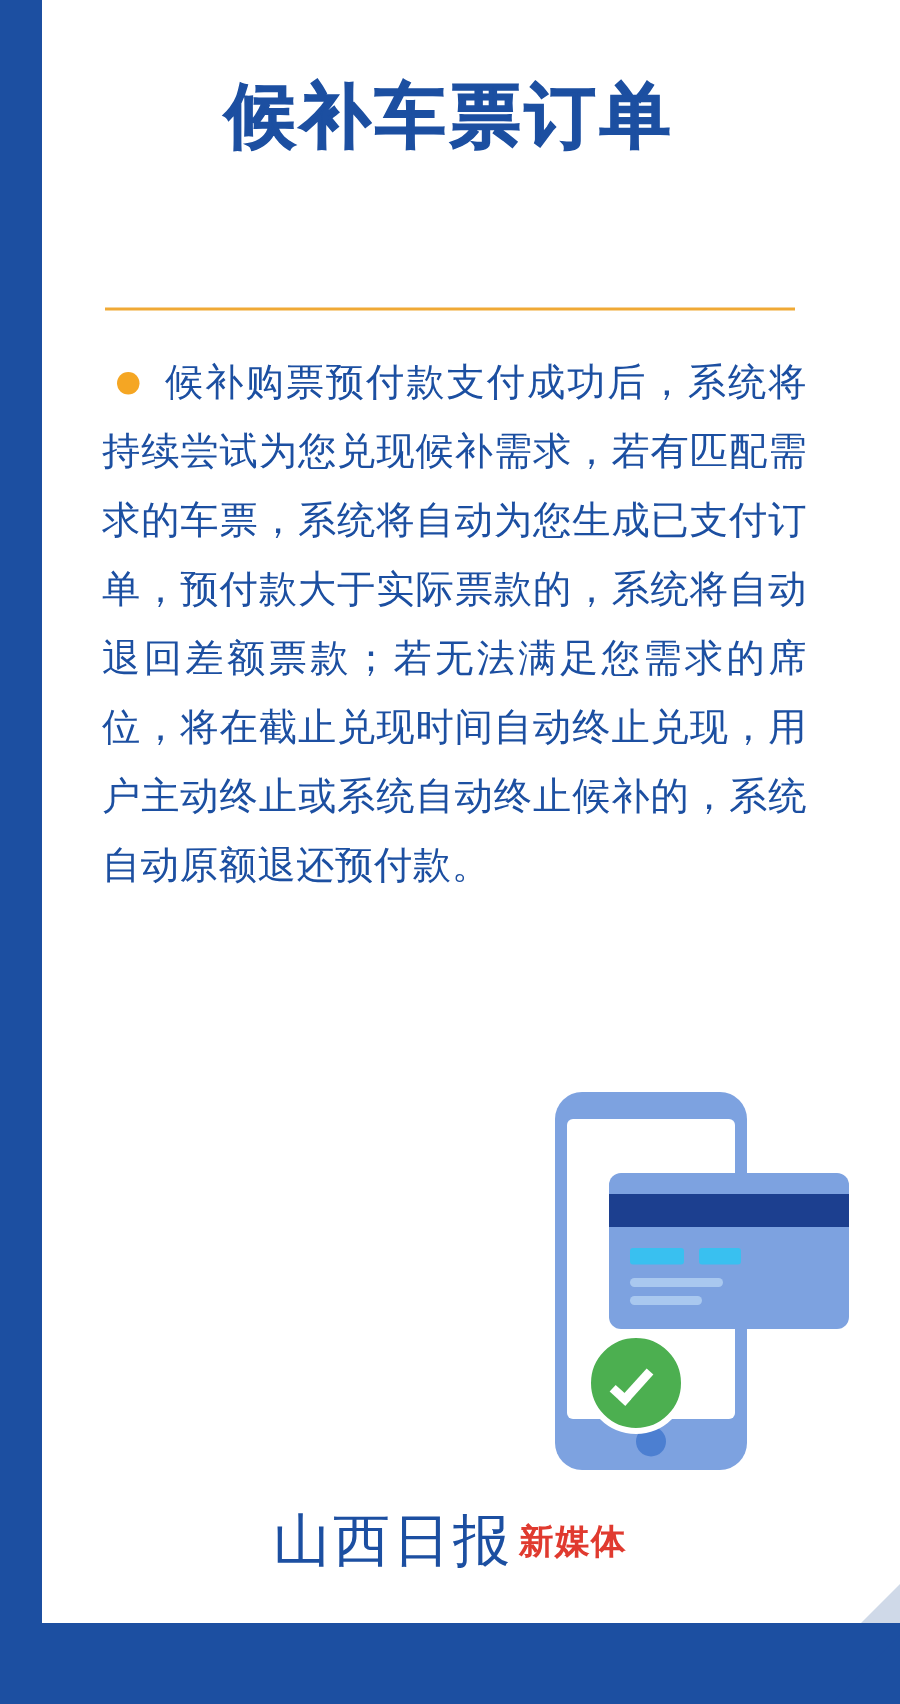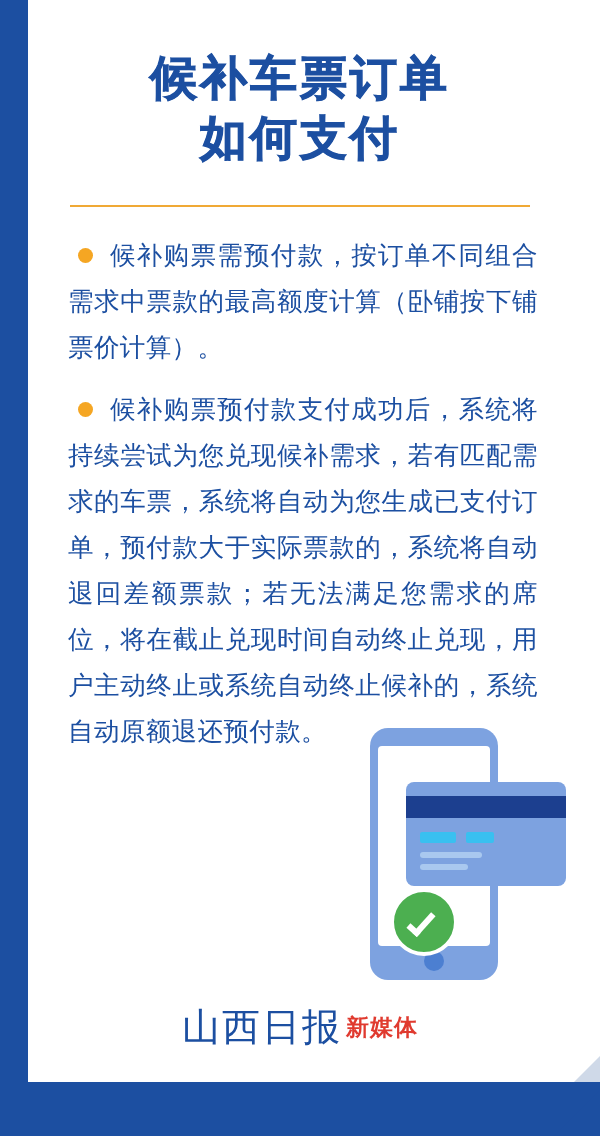--- a/index.html
+++ b/index.html
@@ -227,30 +227,25 @@
   }
 </style>
 </head>
 <body>
 
 <div class="poster">
   <div class="card">
 
     <div class="title-block">
       <div class="title-line">候补车票订单</div>
-      <div class="title-line">如何支付</div>
     </div>
 
     <div class="divider"></div>
 
     <div class="body-block">
-      <div class="para">
-        <span class="bullet"></span>
-        <span>候补购票需预付款，按订单不同组合需求中票款的最高额度计算（卧铺按下铺票价计算）。</span>
-      </div>
       <div class="para">
         <span class="bullet"></span>
         <span>候补购票预付款支付成功后，系统将持续尝试为您兑现候补需求，若有匹配需求的车票，系统将自动为您生成已支付订单，预付款大于实际票款的，系统将自动退回差额票款；若无法满足您需求的席位，将在截止兑现时间自动终止兑现，用户主动终止或系统自动终止候补的，系统自动原额退还预付款。</span>
       </div>
     </div>
 
     <div class="illustration">
       <div class="phone">
         <div class="phone-screen"></div>
         <div class="phone-home"></div>

